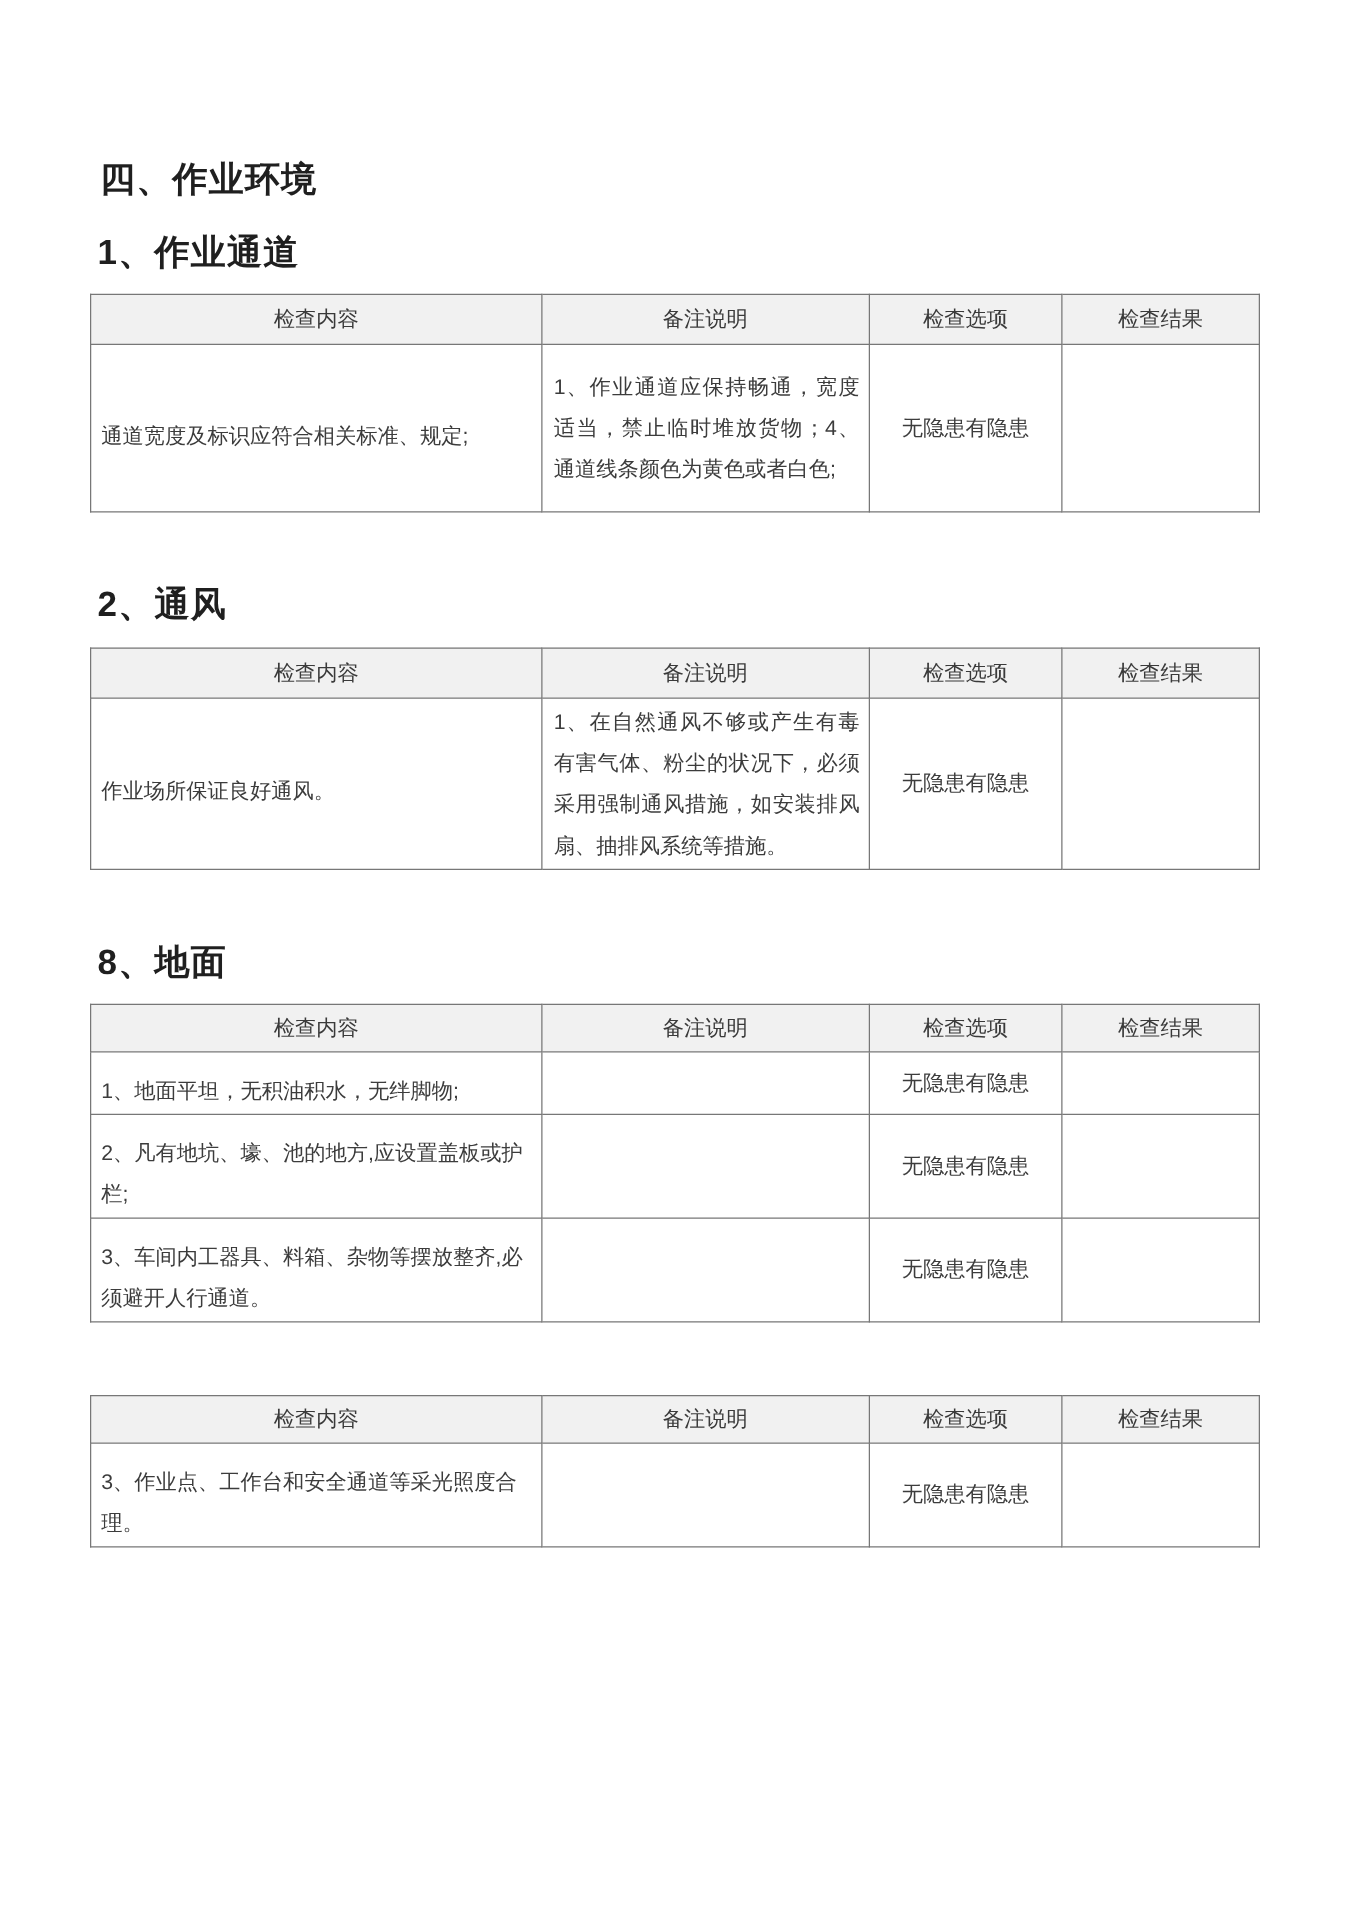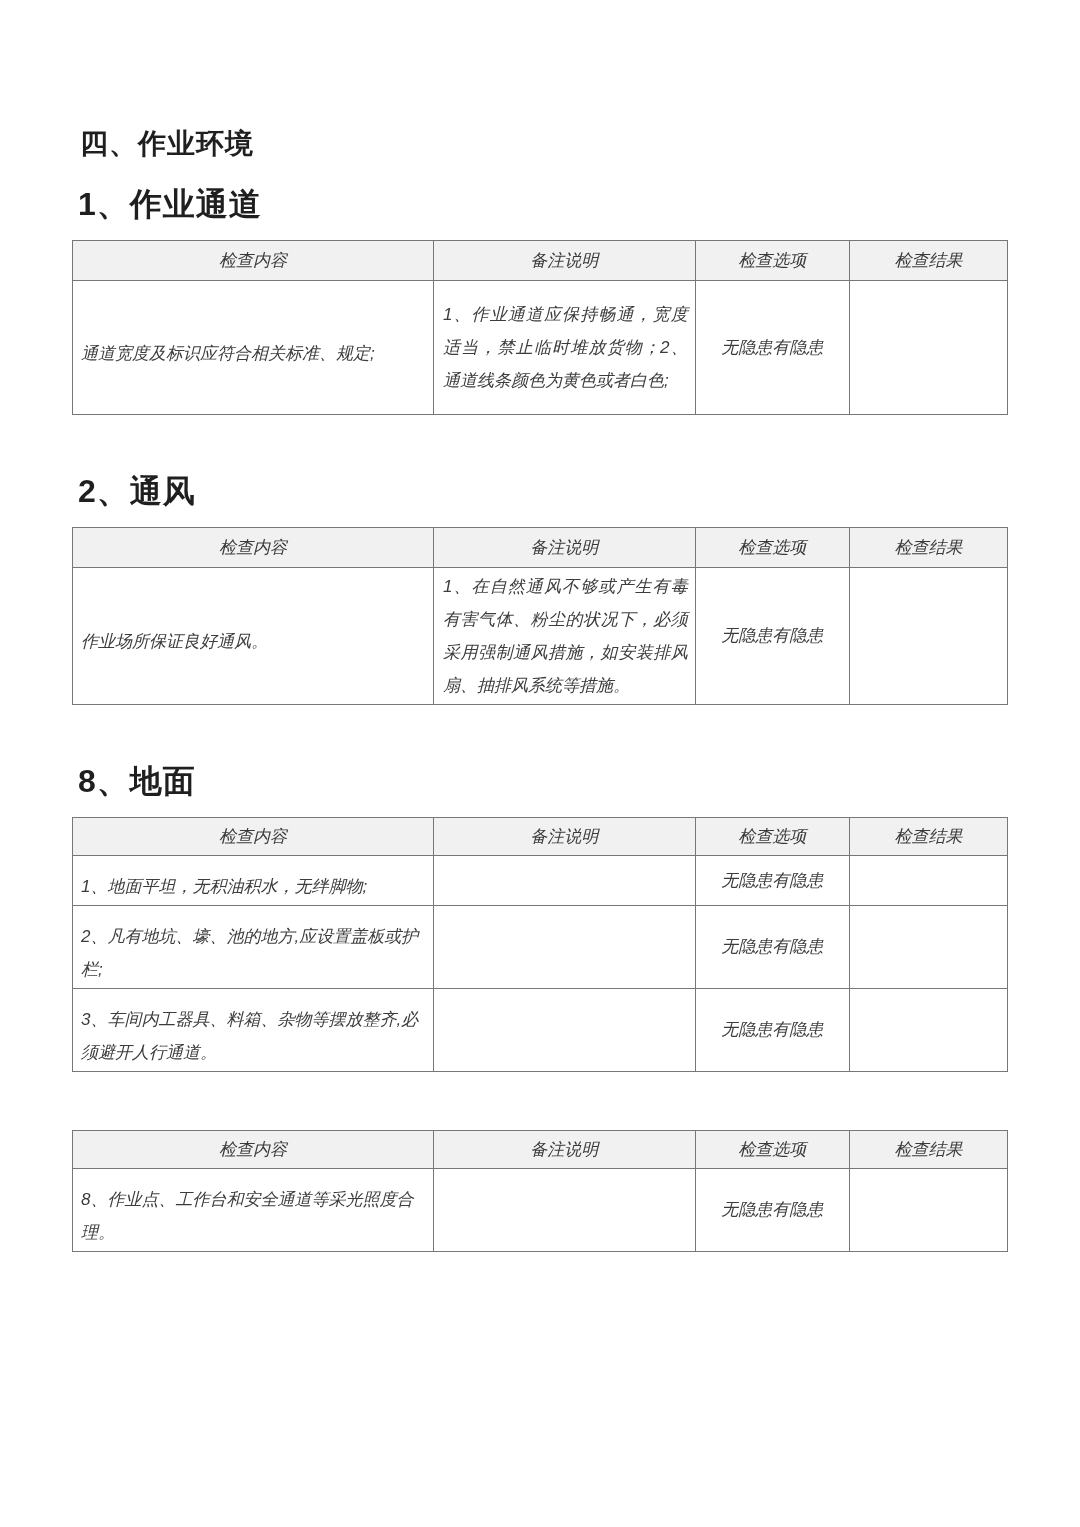--- a/index.html
+++ b/index.html
@@ -21,41 +21,40 @@
     font-size: 28px;
     font-weight: bold;
     color: #1f1f1f;
     line-height: 1.15;
     margin-left: 8px;
     letter-spacing: 1px;
   }
   section.check-section { margin-top: 58px; }
   section.check-section.first { margin-top: 26px; }
   h2.section-heading {
-    font-size: 32px;
+    font-size: 28px;
     font-weight: bold;
     color: #1f1f1f;
     line-height: 1.15;
     margin-left: 6px;
     margin-bottom: 17px;
     letter-spacing: 1px;
   }
   table.check-table {
     width: 100%;
     border-collapse: collapse;
     table-layout: fixed;
     font-size: 17px;
     color: #3c3c3c;
   }
   table.check-table th,
   table.check-table td {
     border: 1.5px solid #777777;
     line-height: 33px;
     vertical-align: middle;
-    font-style: italic;
   }
   table.check-table th {
     background: #f1f1f1;
     font-weight: normal;
     text-align: center;
     color: #3a3a3a;
   }
   td.cell-content {
     text-align: left;
     padding: 14px 6px 2px 8px;
@@ -96,21 +95,21 @@
         <tr class="h40">
           <th>检查内容</th>
           <th>备注说明</th>
           <th>检查选项</th>
           <th>检查结果</th>
         </tr>
       </thead>
       <tbody>
         <tr class="h134">
           <td class="cell-content">通道宽度及标识应符合相关标准、规定;</td>
-          <td class="cell-remark">1、作业通道应保持畅通，宽度适当，禁止临时堆放货物；2、通道线条颜色为黄色或者白色;</td>
+          <td class="cell-remark">1、作业通道应保持畅通，宽度适当，禁止临时堆放货物；4、通道线条颜色为黄色或者白色;</td>
           <td class="cell-options">无隐患有隐患</td>
           <td class="cell-result"></td>
         </tr>
       </tbody>
     </table>
   </section>
 
   <section class="check-section">
     <h2 class="section-heading">2、通风</h2>
     <table class="check-table">
@@ -190,21 +189,21 @@
       <thead>
         <tr class="h38">
           <th>检查内容</th>
           <th>备注说明</th>
           <th>检查选项</th>
           <th>检查结果</th>
         </tr>
       </thead>
       <tbody>
         <tr class="h70">
-          <td class="cell-content">8、作业点、工作台和安全通道等采光照度合理。</td>
+          <td class="cell-content">3、作业点、工作台和安全通道等采光照度合理。</td>
           <td class="cell-remark"></td>
           <td class="cell-options">无隐患有隐患</td>
           <td class="cell-result"></td>
         </tr>
       </tbody>
     </table>
   </section>
 
 </div>
 

